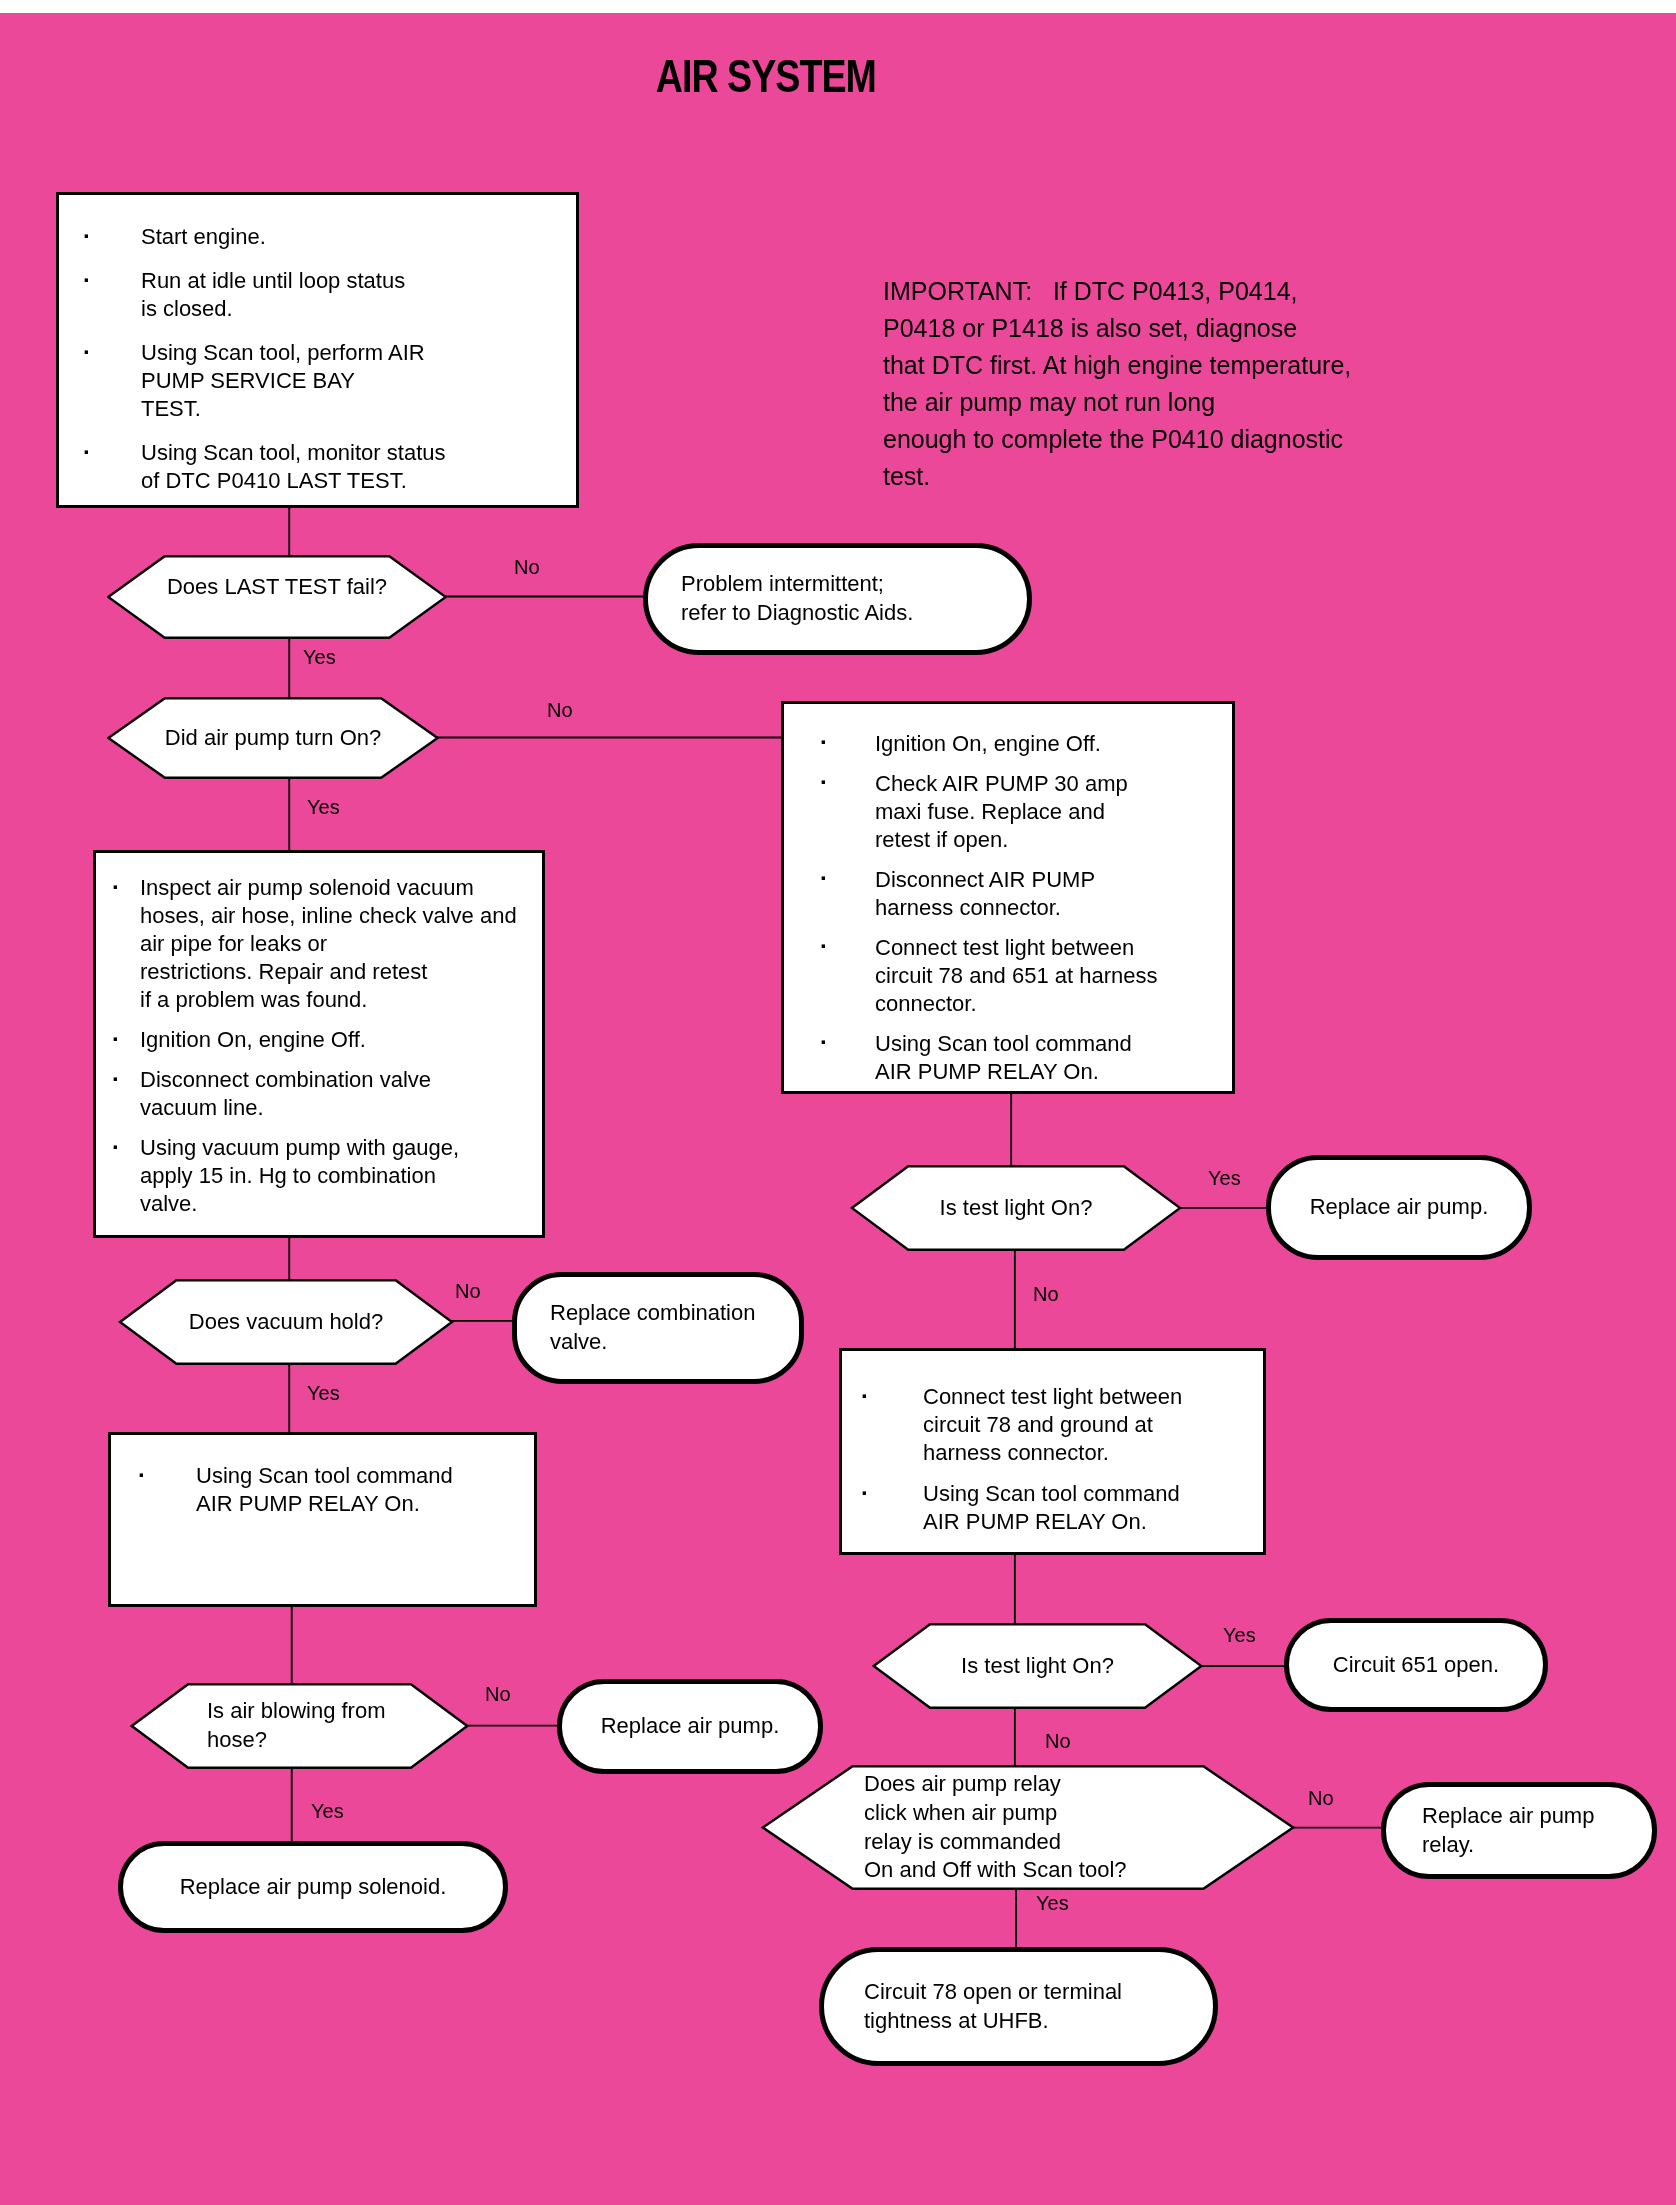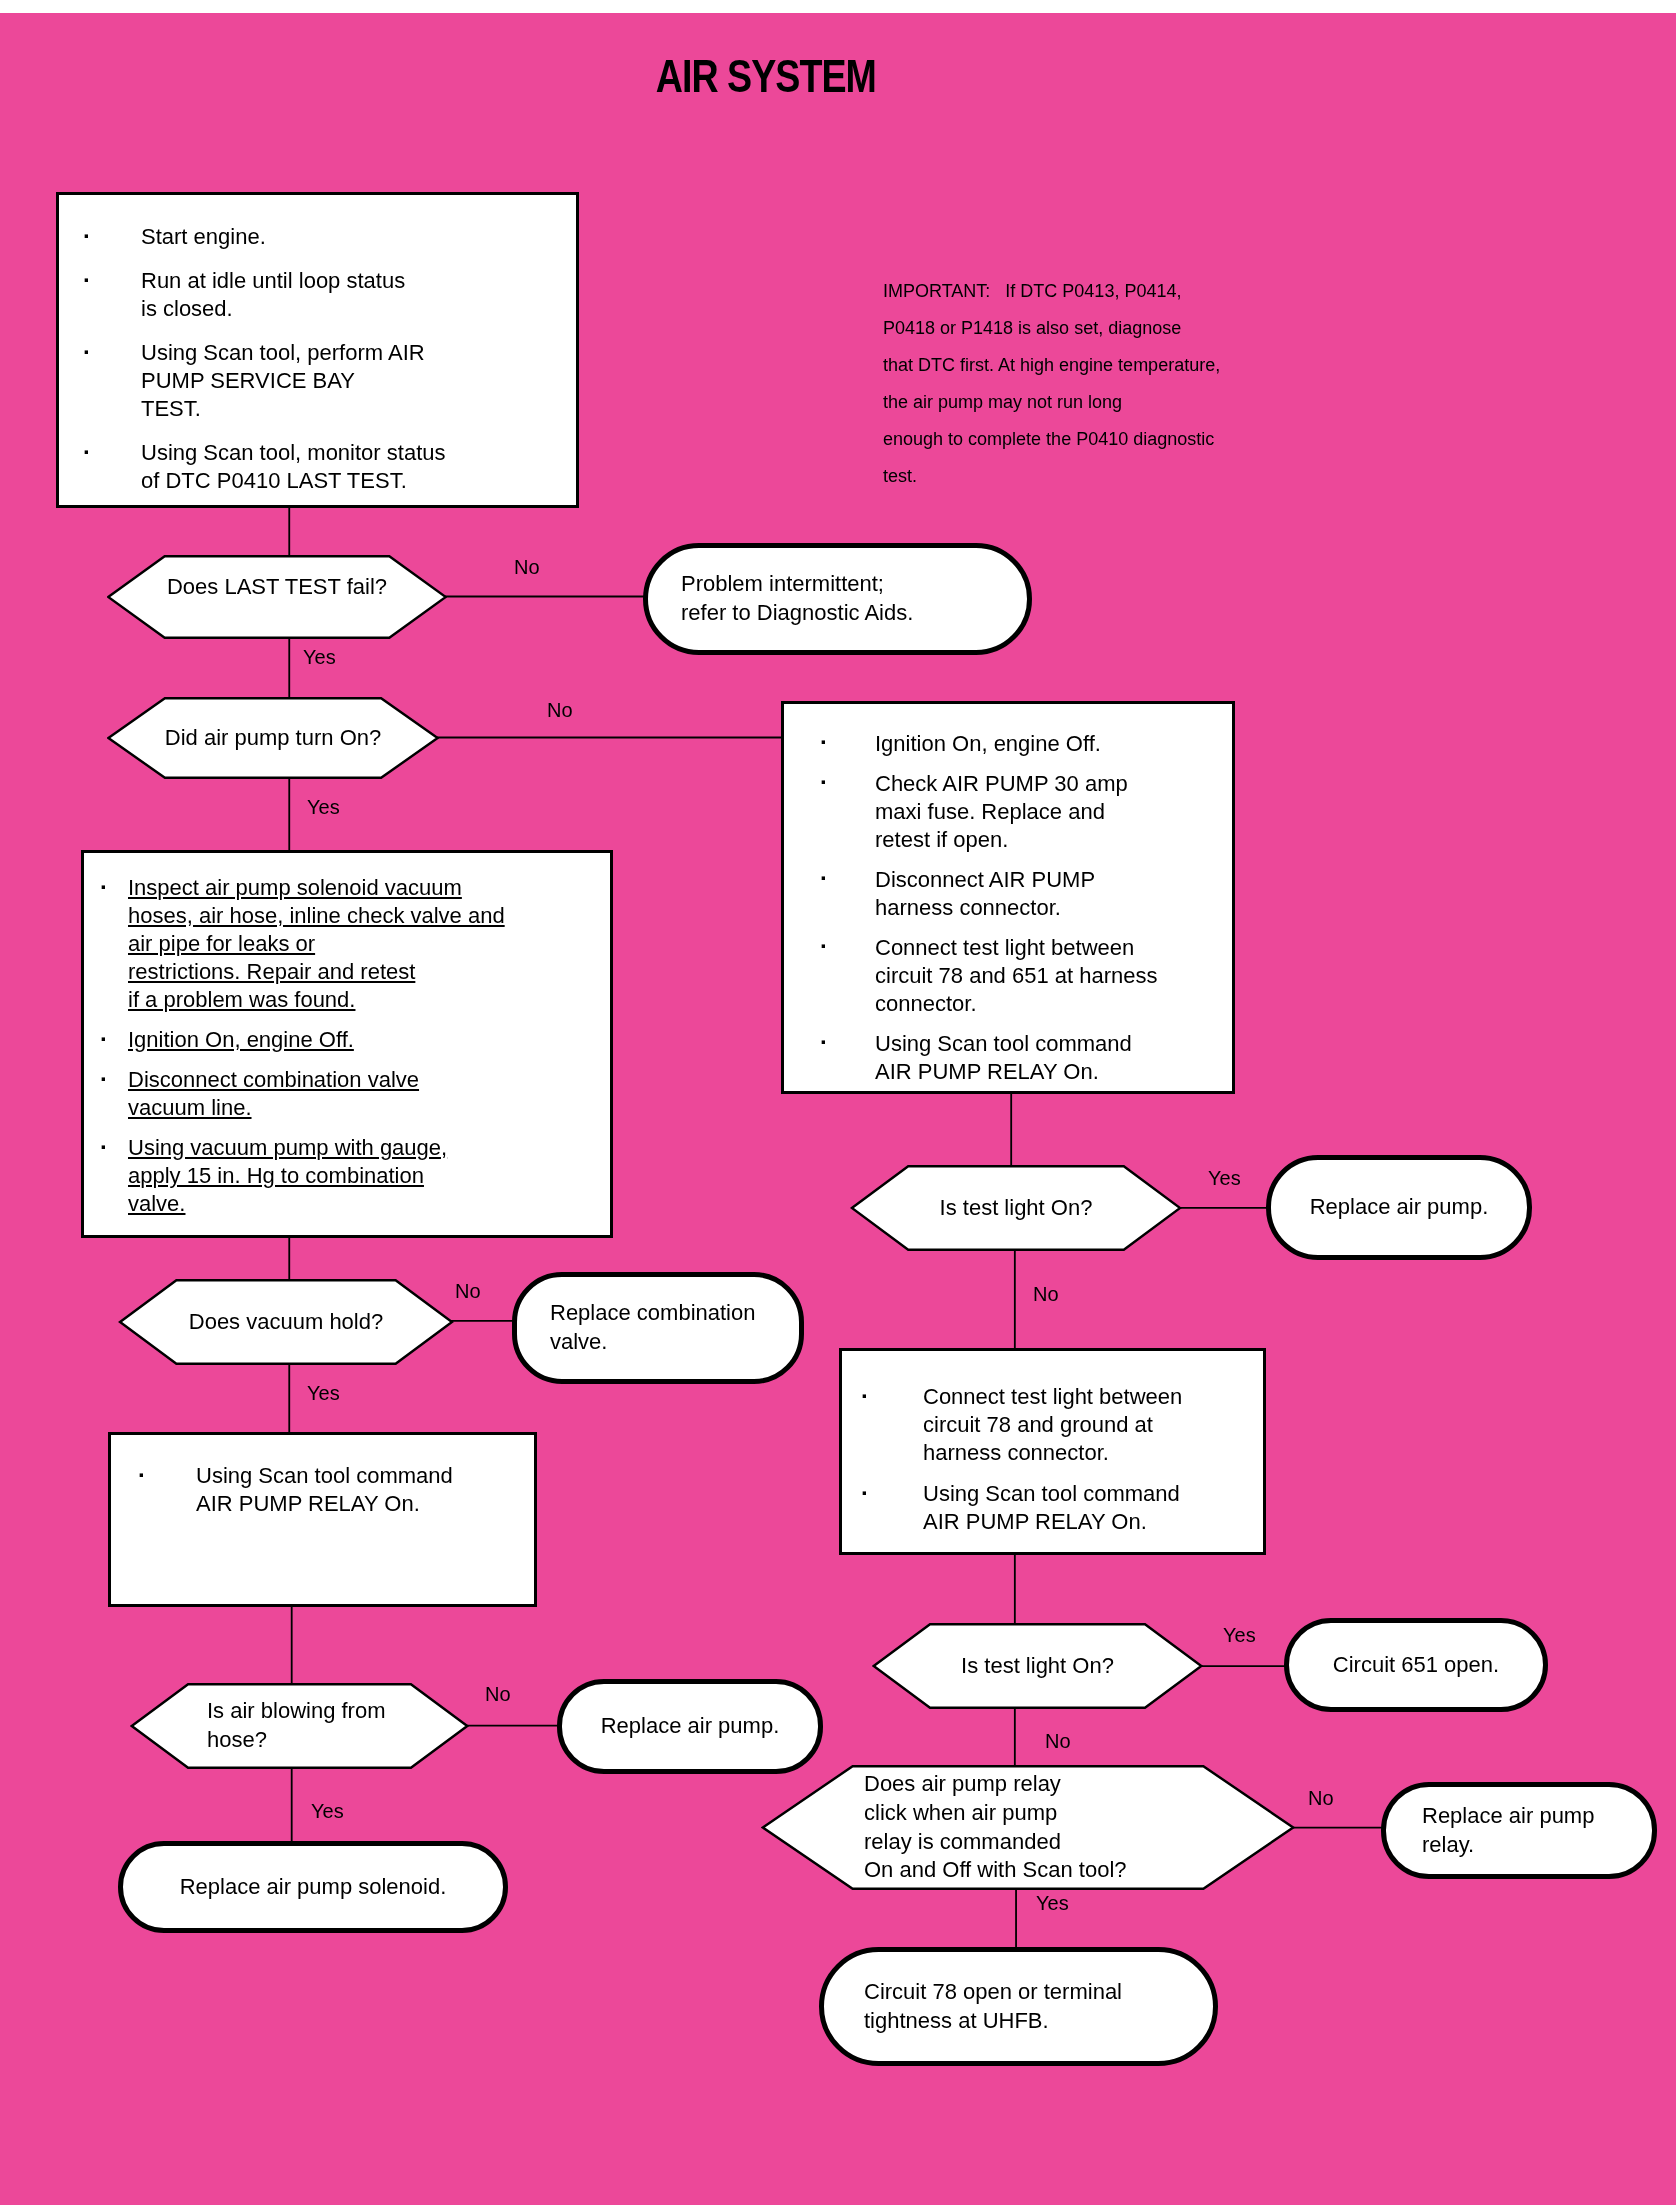--- a/index.html
+++ b/index.html
@@ -31,21 +31,21 @@
   .hex .lbl{position:relative;z-index:1;white-space:pre;font-size:22px;line-height:28.6px;text-align:center;}
   .hex.left{justify-content:flex-start;}
   .hex.left .lbl{text-align:left;}
   .stadium{background:#fff;border:5.5px solid #000;display:flex;align-items:center;}
   .stadium .lbl{white-space:pre;font-size:22px;line-height:28.6px;}
   .stadium.center{justify-content:center;}
   .stadium.center .lbl{text-align:center;}
   .edge-label{position:absolute;z-index:2;font-size:20px;white-space:pre;text-align:center;}
   .page-title{position:absolute;left:629px;top:35px;width:267px;text-align:center;
               font-size:47px;font-weight:700;letter-spacing:-1.2px;transform:scaleX(0.8);white-space:pre;}
-  .important{position:absolute;left:883px;top:260px;font-size:18px;line-height:37px;white-space:pre;}
+  .important{position:absolute;left:883px;top:260px;font-size:25px;line-height:37px;white-space:pre;}
   .corner-mark{position:absolute;left:0;top:2196px;width:7.3px;height:9.7px;background:#000;z-index:2;}
 </style>
 </head>
 <body>
 
 <div class="page">
 
   <svg class="connectors" width="1676" height="2205" viewBox="0 0 2758 3628">
     <g stroke="#000" stroke-width="3">
       <line x1="476" y1="810" x2="476" y2="905"></line>
@@ -123,21 +123,21 @@
       <li>Disconnect AIR PUMP
 harness connector.</li>
       <li>Connect test light between
 circuit 78 and 651 at harness
 connector.</li>
       <li>Using Scan tool command
 AIR PUMP RELAY On.</li>
     </ul>
   </div>
 
-  <div class="node box box-inspect" style="left:81px;top:837px;width:532px;height:388px;text-decoration:underline;">
+  <div class="node box box-inspect" style="left:93px;top:837px;width:452px;height:388px;">
     <ul class="bullets">
       <li>Inspect air pump solenoid vacuum
 hoses, air hose, inline check valve and
 air pipe for leaks or
 restrictions. Repair and retest
 if a problem was found.</li>
       <li>Ignition On, engine Off.</li>
       <li>Disconnect combination valve
 vacuum line.</li>
       <li>Using vacuum pump with gauge,

